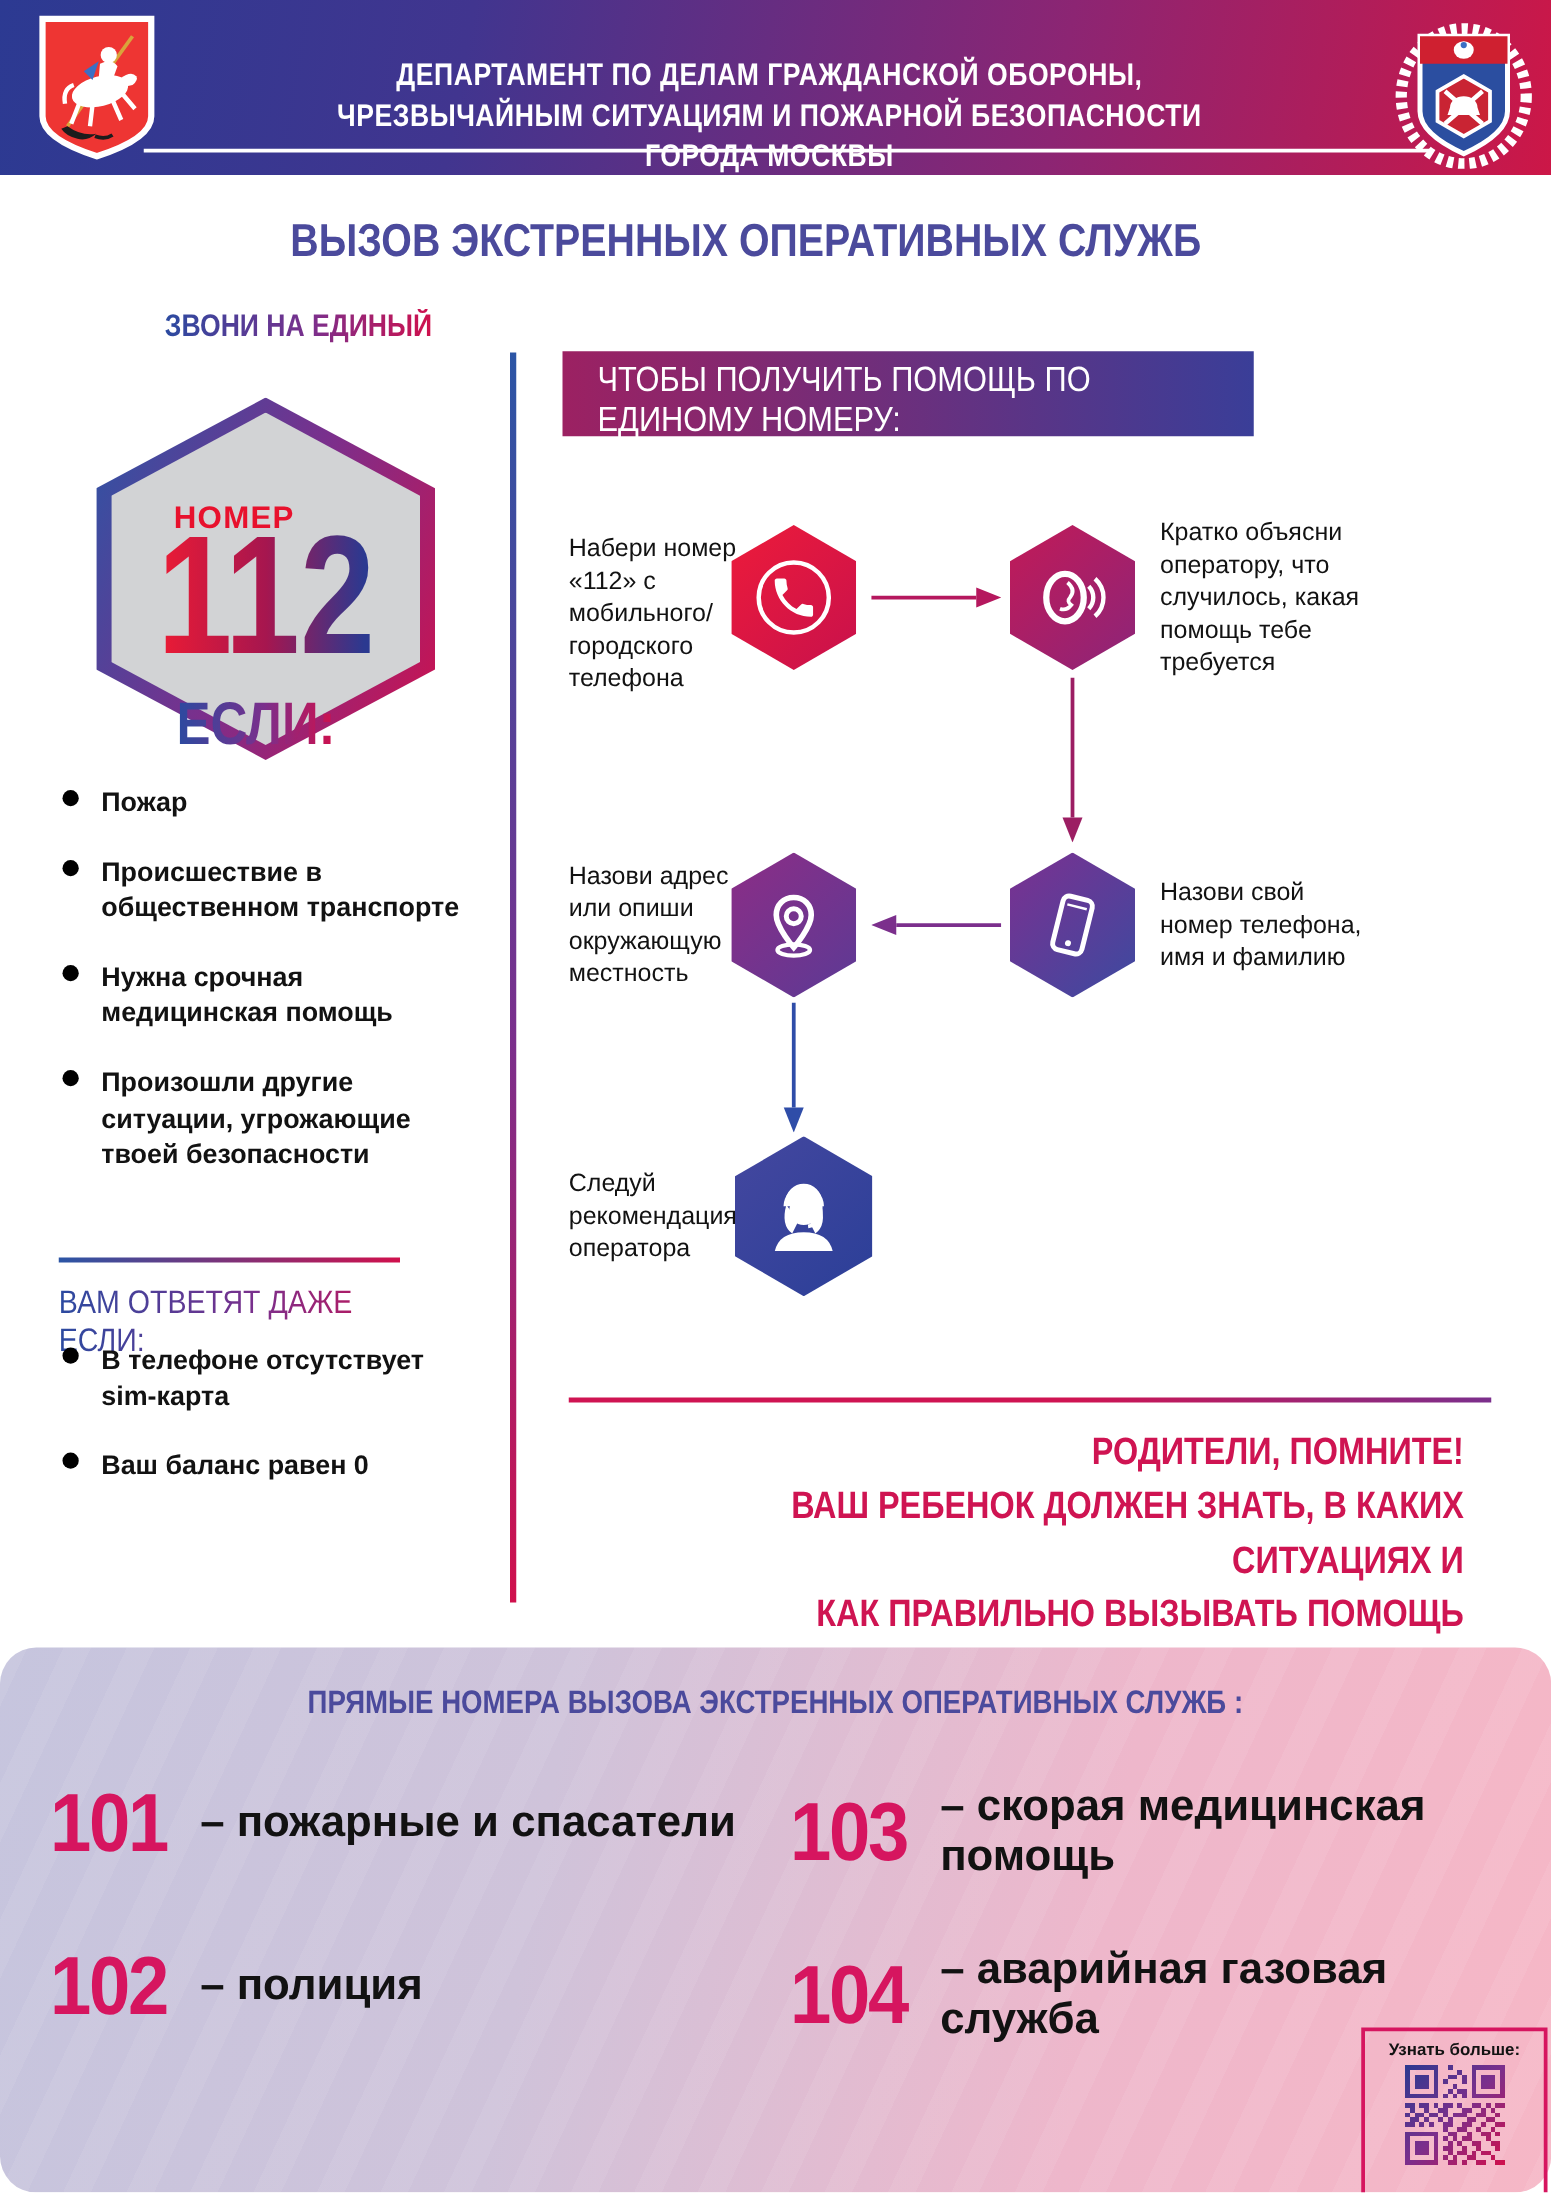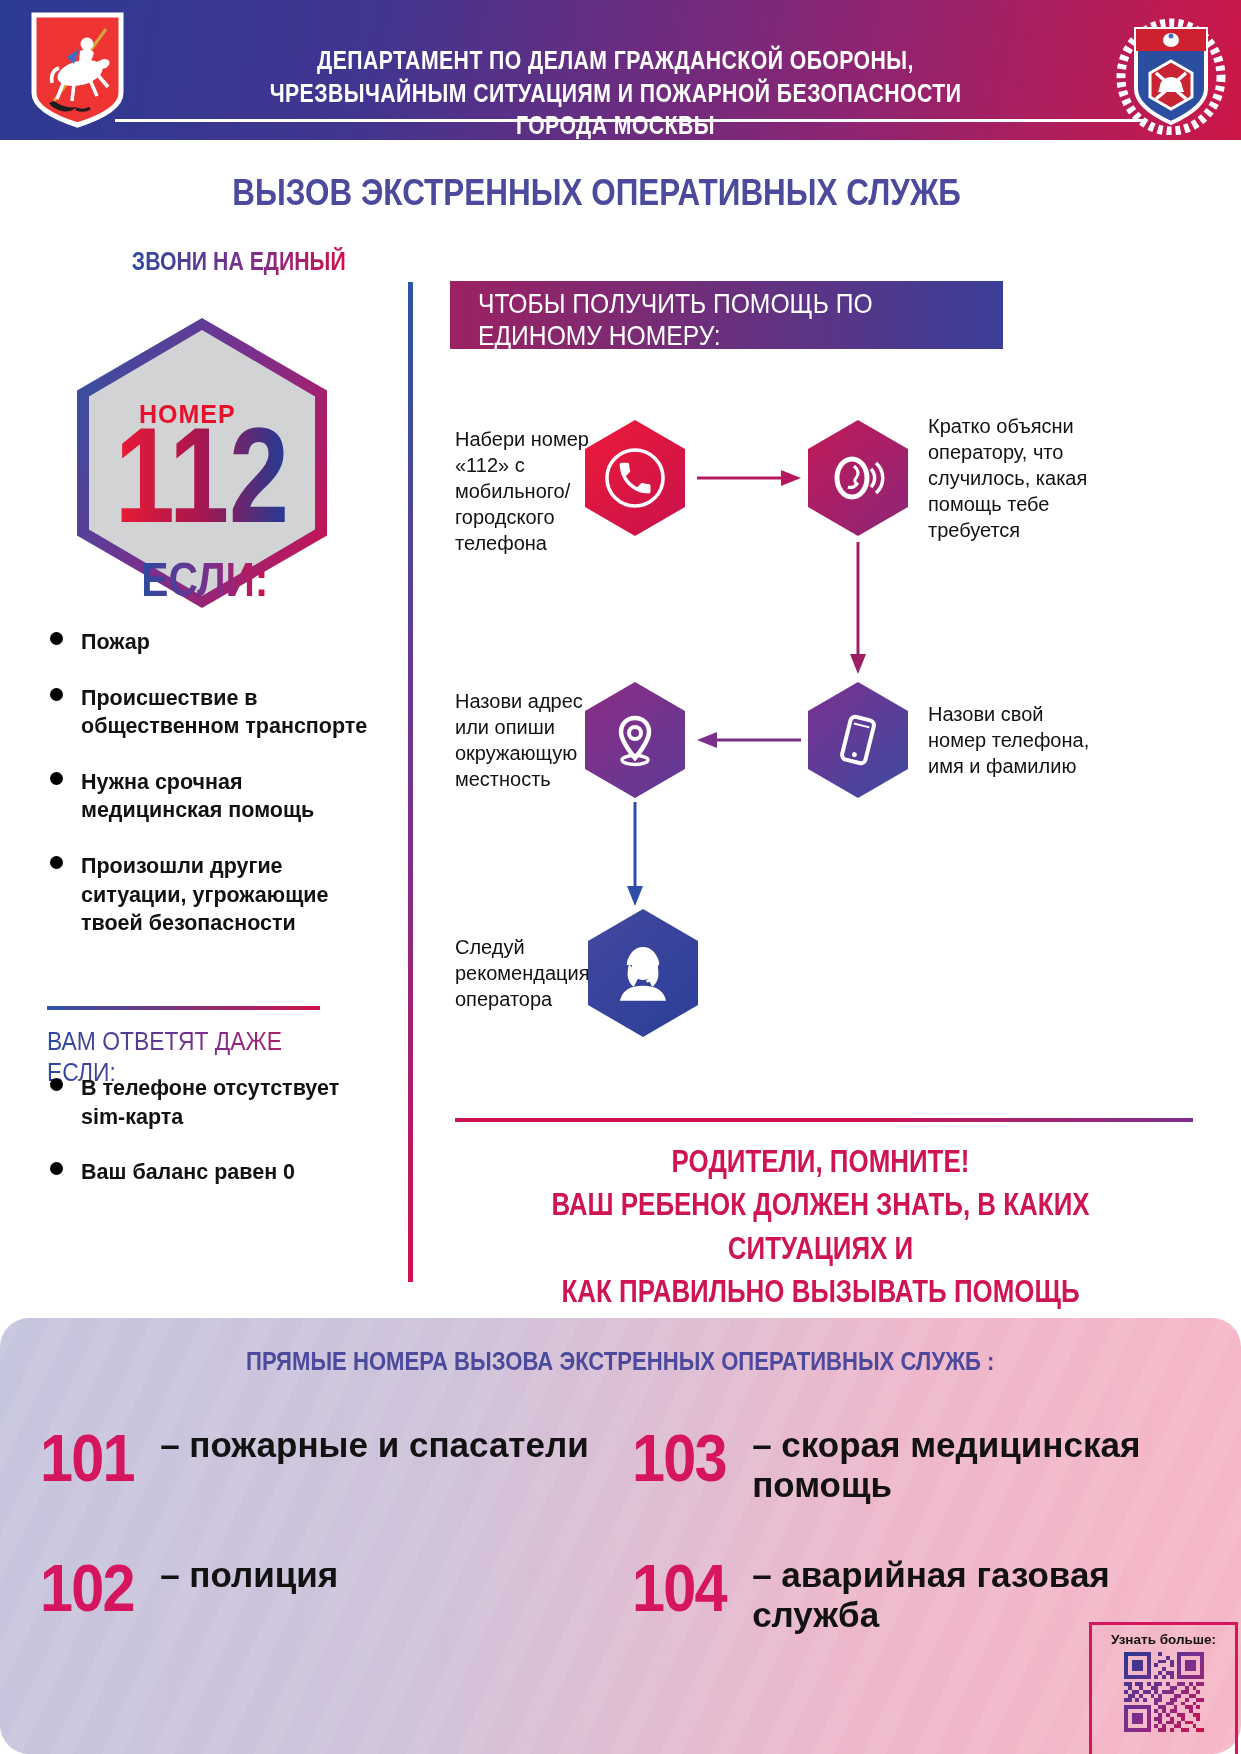--- a/index.html
+++ b/index.html
@@ -18,21 +18,21 @@
   .coat{position:absolute;left:30px;top:11px;}
   .emblem{position:absolute;left:1112px;top:13px;}
   
   .title{position:absolute;left:0;top:172px;width:1105px;text-align:center;
          font-size:37px;font-weight:bold;color:#4b4a9c;padding-left:44px;}
   
   .call-heading{position:absolute;left:45px;top:247px;width:320px;text-align:right;
                 font-size:25px;font-weight:bold;}
   .hex112{position:absolute;left:77px;top:318px;width:250px;height:290px;
           clip-path:polygon(50% 0,100% 25%,100% 75%,50% 100%,0 75%,0 25%);
-          background:linear-gradient(115deg,#2b55a5 0%,#7b2f8c 50%,#d0104c 100%);}
+          background:linear-gradient(115deg,#2b55a5 0%,#7b2f8c 50%,#d0104c 100%);padding-left:21px;}
   .hex112-inner{position:absolute;inset:12px;
           clip-path:polygon(50% 0,100% 25%,100% 75%,50% 100%,0 75%,0 25%);
           background:#d2d3d5;}
   .hex-nomer{position:absolute;left:50px;top:70px;font-size:25px;font-weight:bold;
              color:#e8112d;letter-spacing:1px;}
   .hex-num{position:absolute;left:0;right:0;top:78px;text-align:center;
            font-size:135px;font-weight:bold;line-height:1;}
   .gnum{background:linear-gradient(90deg,#ed1b34 0%,#a6164f 50%,#2b3990 95%);
         -webkit-background-clip:text;background-clip:text;color:transparent;
         display:inline-block;transform:scaleX(.8);transform-origin:center;}
@@ -58,30 +58,30 @@
   .hex{position:absolute;width:100px;height:116px;display:flex;align-items:center;justify-content:center;
        clip-path:polygon(50% 0,100% 25%,100% 75%,50% 100%,0 75%,0 25%);}
   .hx1{left:585px;top:420px;background:linear-gradient(135deg,#ed1b3a,#c8114c);}
   .hx2{left:808px;top:420px;background:linear-gradient(135deg,#c21a57,#8c2579);}
   .hx3{left:585px;top:682px;background:linear-gradient(135deg,#8c2d86,#5c3a95);}
   .hx4{left:808px;top:682px;background:linear-gradient(135deg,#7c3090,#3c4aa0);}
   .hx5{left:588px;top:909px;width:110px;height:128px;background:linear-gradient(135deg,#44479f,#2b3f98);}
   .arr{position:absolute;}
   .hr2{position:absolute;left:455px;top:1118px;width:738px;height:4px;
        background:linear-gradient(90deg,#cf1452 55%,#7b2f8c 100%);}
-  .parents{position:absolute;left:408px;top:1140px;width:825px;text-align:center;
+  .parents{position:absolute;left:408px;top:1140px;width:825px;text-align:right;
            color:#cf1452;font-size:30.5px;font-weight:bold;line-height:1.42;}
   
   .band{position:absolute;left:0;top:1318px;width:1241px;height:436px;
         background:linear-gradient(100deg,#c6c5de 0%,#cfc3da 35%,#eeb7cb 70%,#f6b7c6 100%);border-radius:29px;}
   .band::before{content:"";position:absolute;inset:0;
         background:repeating-linear-gradient(115deg,rgba(255,255,255,.07) 0 20px,rgba(255,255,255,0) 20px 46px);}
   .band-heading{position:absolute;left:0;top:28px;width:1241px;text-align:center;
         color:#4b4a9c;font-size:26px;font-weight:bold;}
-  .numrow{position:absolute;display:flex;align-items:flex-start;gap:16px;}
+  .numrow{position:absolute;display:flex;align-items:center;gap:16px;}
   .num{font-size:66px;font-weight:bold;color:#d6155f;line-height:1;letter-spacing:-2px;
        display:inline-block;transform:scaleX(.9);transform-origin:left;}
   .numlabel{font-size:35px;font-weight:bold;color:#121212;}
   .r101{left:40px;top:107px;} .r102{left:40px;top:237px;}
   .r103{left:632px;top:107px;} .r104{left:632px;top:237px;}
   .qrbox{position:absolute;left:1089px;top:304px;width:149px;height:150px;box-sizing:border-box;
          border:3px solid #d6155f;text-align:center;}
   .qrlabel{margin-top:7px;font-size:13.5px;font-weight:bold;color:#121212;}
   .qrbox svg{display:block;margin:5px auto 0;}
 </style>

